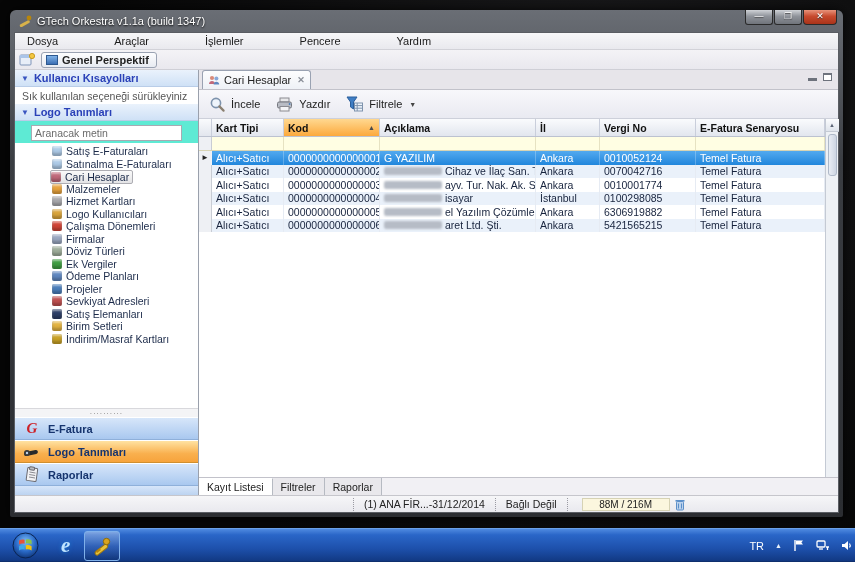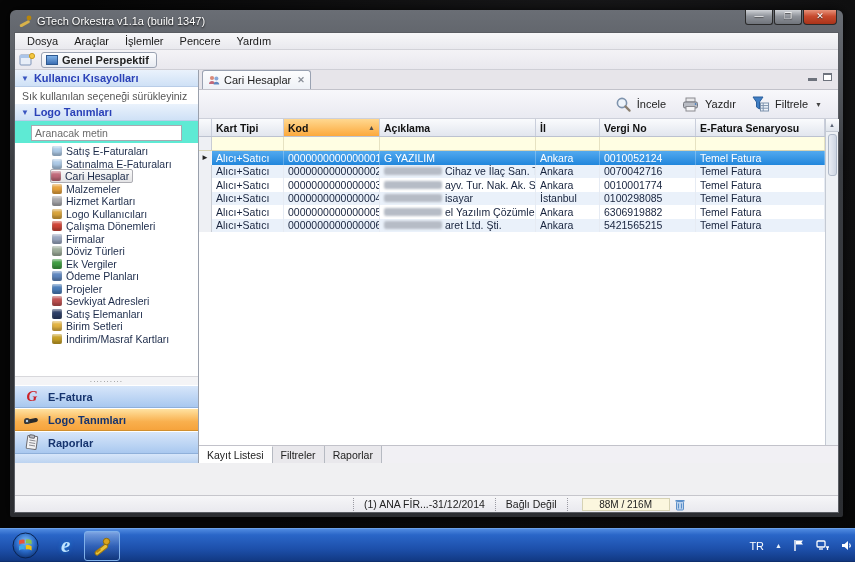--- a/index.html
+++ b/index.html
@@ -15,42 +15,42 @@
   .title-icon{width:14px;height:14px;margin:0 5px 0 4px;}
   .title-text{text-shadow:0 1px 2px #000;}
   .win-btns{position:absolute;right:2px;top:0;display:flex;}
   .win-btn{width:28px;height:15px;border:1px solid #2a2a2a;border-top:none;
     background:linear-gradient(#cfd2d6,#8f939a 45%,#70747b);border-radius:0 0 3px 3px;
     color:#fff;font-size:9px;line-height:13px;text-align:center;margin-left:1px;text-shadow:0 1px 1px #333;}
   .win-btn.close{width:34px;background:linear-gradient(#e8937b,#c74a2e 45%,#a93319);border-radius:0 0 4px 4px;}
   .client{background:#f0f0f2;height:481px;border:1px solid #5a5d63;display:flex;flex-direction:column;}
 
   .menubar{height:17px;background:linear-gradient(#f7f7f9,#e9e9ee);border-bottom:1px solid #d2d2d8;
-    display:flex;align-items:center;font-size:11px;color:#1a1a1a;padding-left:4px;}
+    display:flex;align-items:center;font-size:11px;color:#1a1a1a;padding-left:4px;gap:40px;}
   .menu-item{padding:1px 8px;}
   .perspbar{height:20px;background:linear-gradient(#f4f3f6,#e9e8ee);border-bottom:1px solid #cfcfd6;
     display:flex;align-items:center;padding-left:4px;font-size:11px;}
   .persp-new{width:16px;height:14px;margin-right:6px;}
   .persp-btn{display:flex;align-items:center;border:1px solid #9aa2b2;border-radius:3px;
     background:linear-gradient(#fdfdfe,#e8ebf2);padding:1px 7px 1px 4px;height:16px;font-weight:bold;color:#222;}
   .persp-btn .pb-ico{width:12px;height:10px;background:linear-gradient(#7fb2e8,#3c6fb4);border:1px solid #2d5890;margin-right:4px;}
 
   .content{flex:1;display:flex;min-height:0;}
 
   
   .sidebar{width:184px;border-right:1px solid #9aa0ac;background:#fff;display:flex;flex-direction:column;}
   .section-hdr{height:17px;background:linear-gradient(#eaf2fc,#cfe1f6);border-bottom:1px solid #b9cde8;
     display:flex;align-items:center;font-size:11px;font-weight:bold;color:#2a41b8;padding-left:6px;}
   .tri{color:#3a55c0;font-size:8px;margin-right:5px;}
   .hint{height:17px;display:flex;align-items:center;font-size:10.5px;color:#555;padding-left:7px;background:#fff;}
   .search-wrap{padding:2px 16px;background:#5eead4;}
   .search-input{width:100%;height:16px;border:1px solid #a8aab2;font-size:10.5px;color:#6b6b6b;padding:0 3px;
     font-family:"Liberation Sans",sans-serif;background:#fff;}
   .tree{flex:1;background:#fff;overflow:hidden;padding:2px 0 0 22px;}
-  .tree-item{display:flex;align-items:center;height:12.5px;font-size:10.5px;color:#1c2b4a;white-space:nowrap;padding-left:15px;}
+  .tree-item{display:flex;align-items:flex-start;height:12.5px;font-size:10.5px;color:#1c2b4a;white-space:nowrap;padding-left:15px;}
   .tree-item .sel-box{display:flex;align-items:center;}
   .tree-item.selected .sel-box{background:linear-gradient(#fafafa,#e4e4e6);border:1px solid #adadb3;border-radius:2px;padding:0 3px 0 0;margin-left:-2px;}
   .tree-icon{width:10px;height:10px;border-radius:2px;margin:0 4px 0 0;flex:none;box-shadow:inset 0 -3px 3px rgba(0,0,0,.25),inset 0 2px 2px rgba(255,255,255,.5);}
   .splitter{height:9px;display:flex;align-items:center;justify-content:center;color:#8a8a8a;font-size:7px;letter-spacing:1px;background:#f4f4f6;border-top:1px solid #d8d8dc;}
   .nav-btn{height:23px;display:flex;align-items:center;border-top:1px solid #fff;border-bottom:1px solid #8fb0da;
     background:linear-gradient(#d7e6fa,#a9c8ef);font-size:11px;font-weight:bold;color:#16346e;padding-left:6px;}
   .nav-btn.active{background:linear-gradient(#ffe2a1,#f9b04e 60%,#f6a33c);border-bottom:1px solid #d08f2e;}
   .nav-icon{width:22px;height:18px;display:flex;align-items:center;justify-content:center;margin-right:5px;flex:none;}
   .sidebar-foot{height:9px;background:linear-gradient(#d7e6fa,#bcd3f0);}
 
@@ -59,21 +59,21 @@
   .tabstrip{height:20px;background:#e7e5ea;border-bottom:1px solid #c2c2ca;display:flex;align-items:flex-end;position:relative;}
   .tab{display:flex;align-items:center;height:19px;background:linear-gradient(#fdfdfe,#eef1f6);
     border:1px solid #9aa2b2;border-bottom:none;border-radius:3px 3px 0 0;margin-left:3px;padding:0 5px;font-size:11px;color:#222;}
   .tab .ti{margin-right:4px;}
   .tab-close{color:#8a8f98;font-size:9px;margin-left:6px;font-weight:bold;}
   .panel-btns{position:absolute;right:6px;top:3px;display:flex;gap:6px;}
   .pb-min{width:9px;height:8px;border-bottom:3px solid #6d727c;}
   .pb-max{width:9px;height:8px;border:1px solid #6d727c;border-top:2px solid #6d727c;background:#fff;}
 
   .gridtoolbar{height:29px;background:linear-gradient(#f8f8fb,#e9eaf1);border-bottom:1px solid #cdd0da;
-    display:flex;align-items:center;padding-left:10px;font-size:11px;color:#222;justify-content:flex-end;}
+    display:flex;align-items:center;padding-left:10px;font-size:11px;color:#222;}
   .tool-btn{display:flex;align-items:center;margin-right:16px;}
   .tool-btn span.lbl{margin-left:5px;}
   .dd-arrow{font-size:7px;color:#444;margin-left:7px;}
 
   .gridarea{flex:1;display:flex;min-height:0;border-bottom:1px solid #c2c2ca;}
   .gridbody{flex:1;display:flex;flex-direction:column;min-width:0;}
   .grid-row{display:flex;flex:none;}
   .cell{padding:0 4px;font-size:10.5px;display:flex;align-items:center;white-space:nowrap;overflow:hidden;}
   .w-ind{width:13px;flex:none;padding:0;justify-content:center;}
   .w0{width:72px;flex:none;}.w1{width:96px;flex:none;}.w2{width:156px;flex:none;}
@@ -98,21 +98,21 @@
   .vs-btn{width:13px;height:13px;background:linear-gradient(#fbfcfe,#dfe4ec);border-bottom:1px solid #c4cad4;
     font-size:6px;color:#5a6374;display:flex;align-items:center;justify-content:center;}
   .vs-thumb{width:9px;height:42px;background:linear-gradient(90deg,#e9edf4,#cdd5e2);border:1px solid #aeb8c8;border-radius:3px;margin-top:2px;}
 
   .bottomtabs{height:17px;background:#f1f0f4;display:flex;align-items:stretch;font-size:10.5px;color:#222;}
   .btab{display:flex;align-items:center;padding:0 8px;border-right:1px solid #b6bac2;background:#e9e8ec;}
   .btab.active{background:#fff;border-top:1px solid #fff;}
 
   
   .statusbar{height:17px;background:linear-gradient(#f6f6f8,#e9e9ee);border-top:1px solid #c6c6cc;
-    display:flex;align-items:center;font-size:10.5px;color:#222;margin-top:32px;}
+    display:flex;align-items:center;font-size:10.5px;color:#222;}
   .sb-sp1{width:338px;flex:none;}
   .sb-item{padding:0 10px;}
   .sb-sep{height:13px;border-left:1px dotted #9a9aa2;}
   .mem-box{width:88px;height:13px;background:#fbf6de;border:1px solid #d6d2b4;font-size:10px;
     display:flex;align-items:center;justify-content:center;margin-left:14px;}
   .trash{margin-left:4px;}
 
   
   .taskbar{position:absolute;left:0;bottom:0;width:855px;height:34px;
     background:linear-gradient(#4f8ae0,#2a66c8 18%,#1d50ab 60%,#123a85 95%,#0c2a63);

